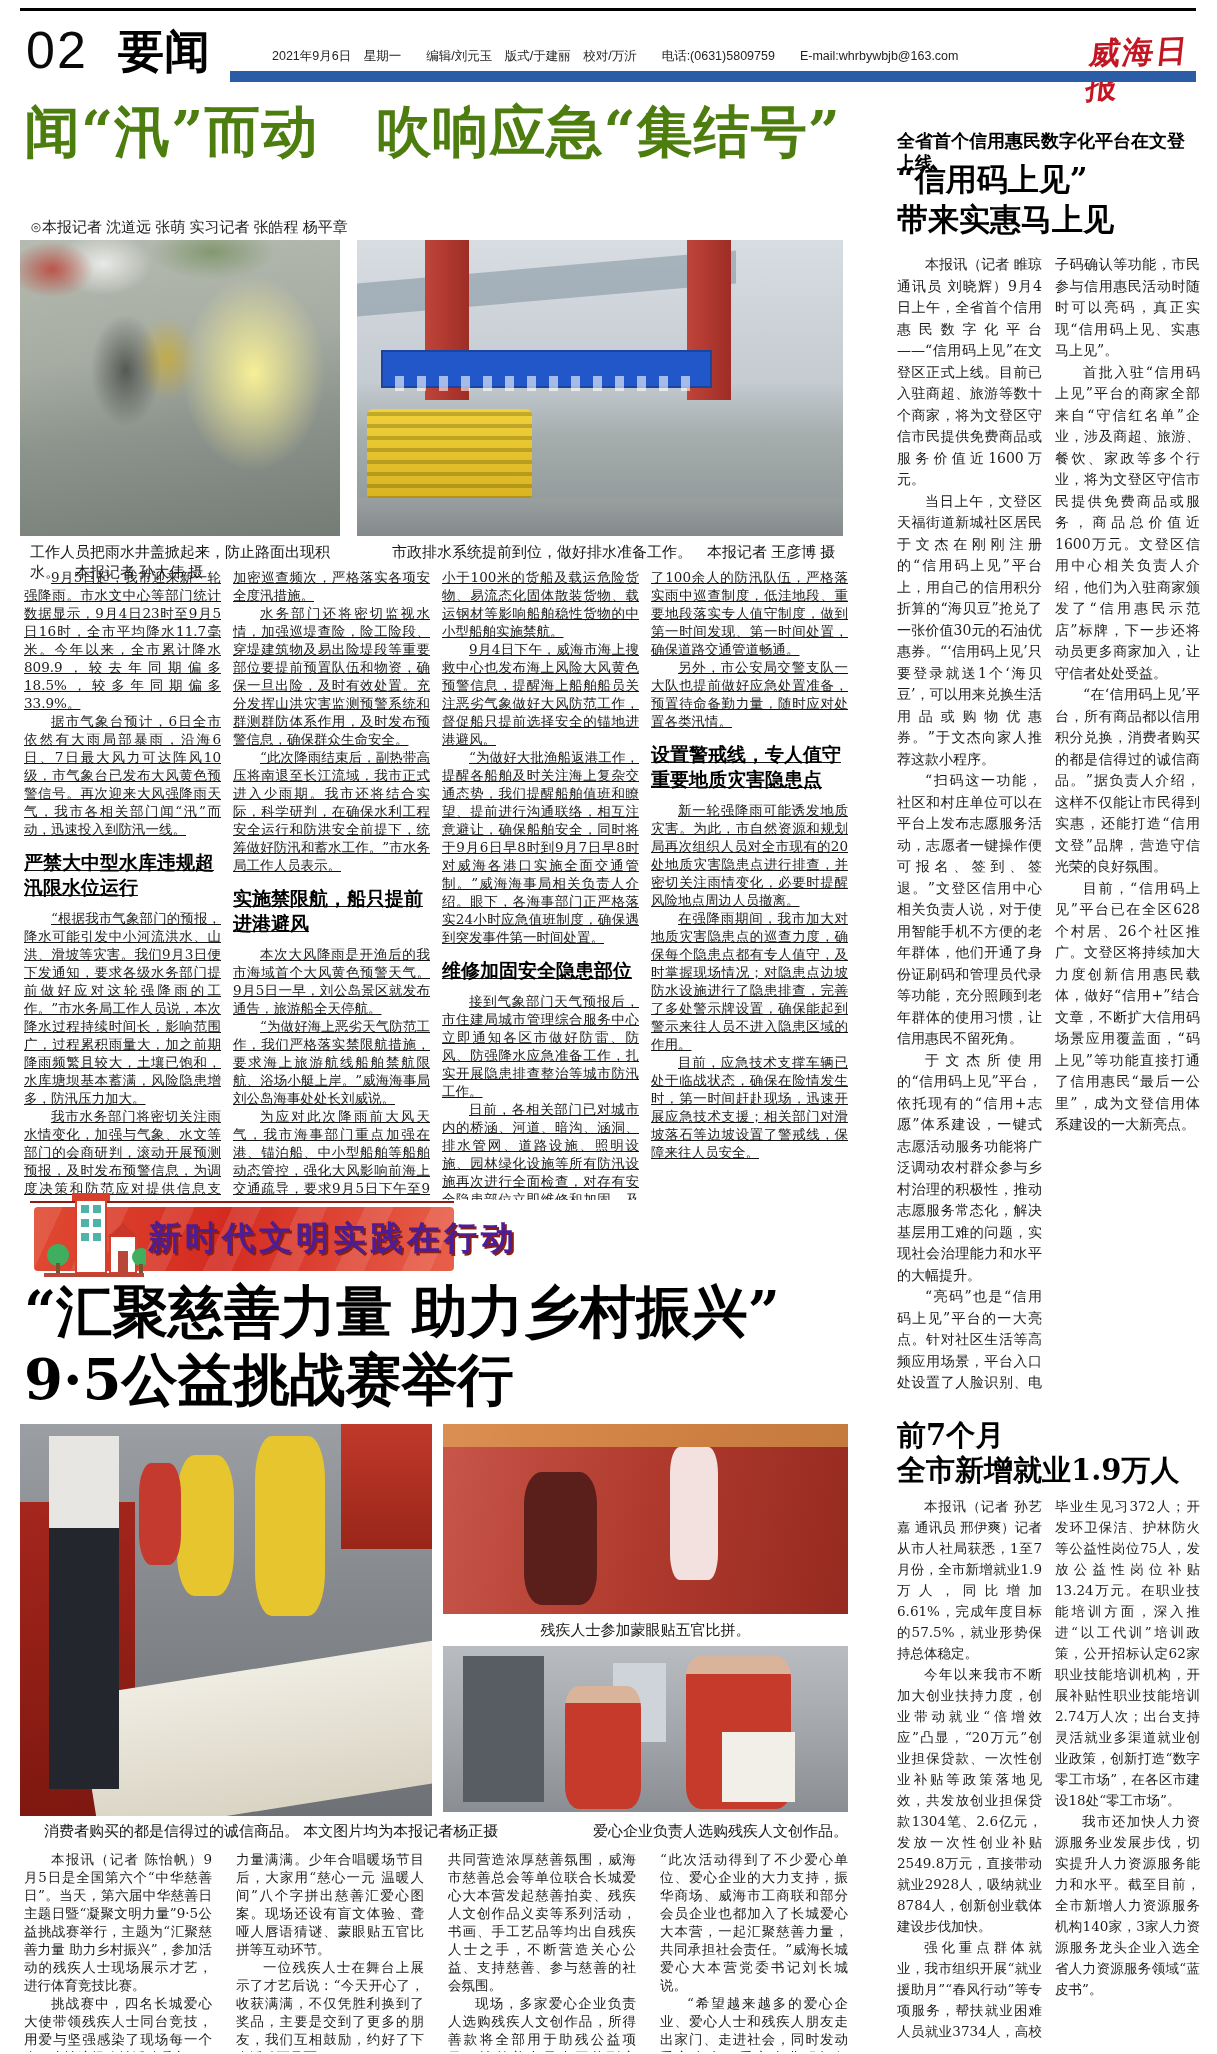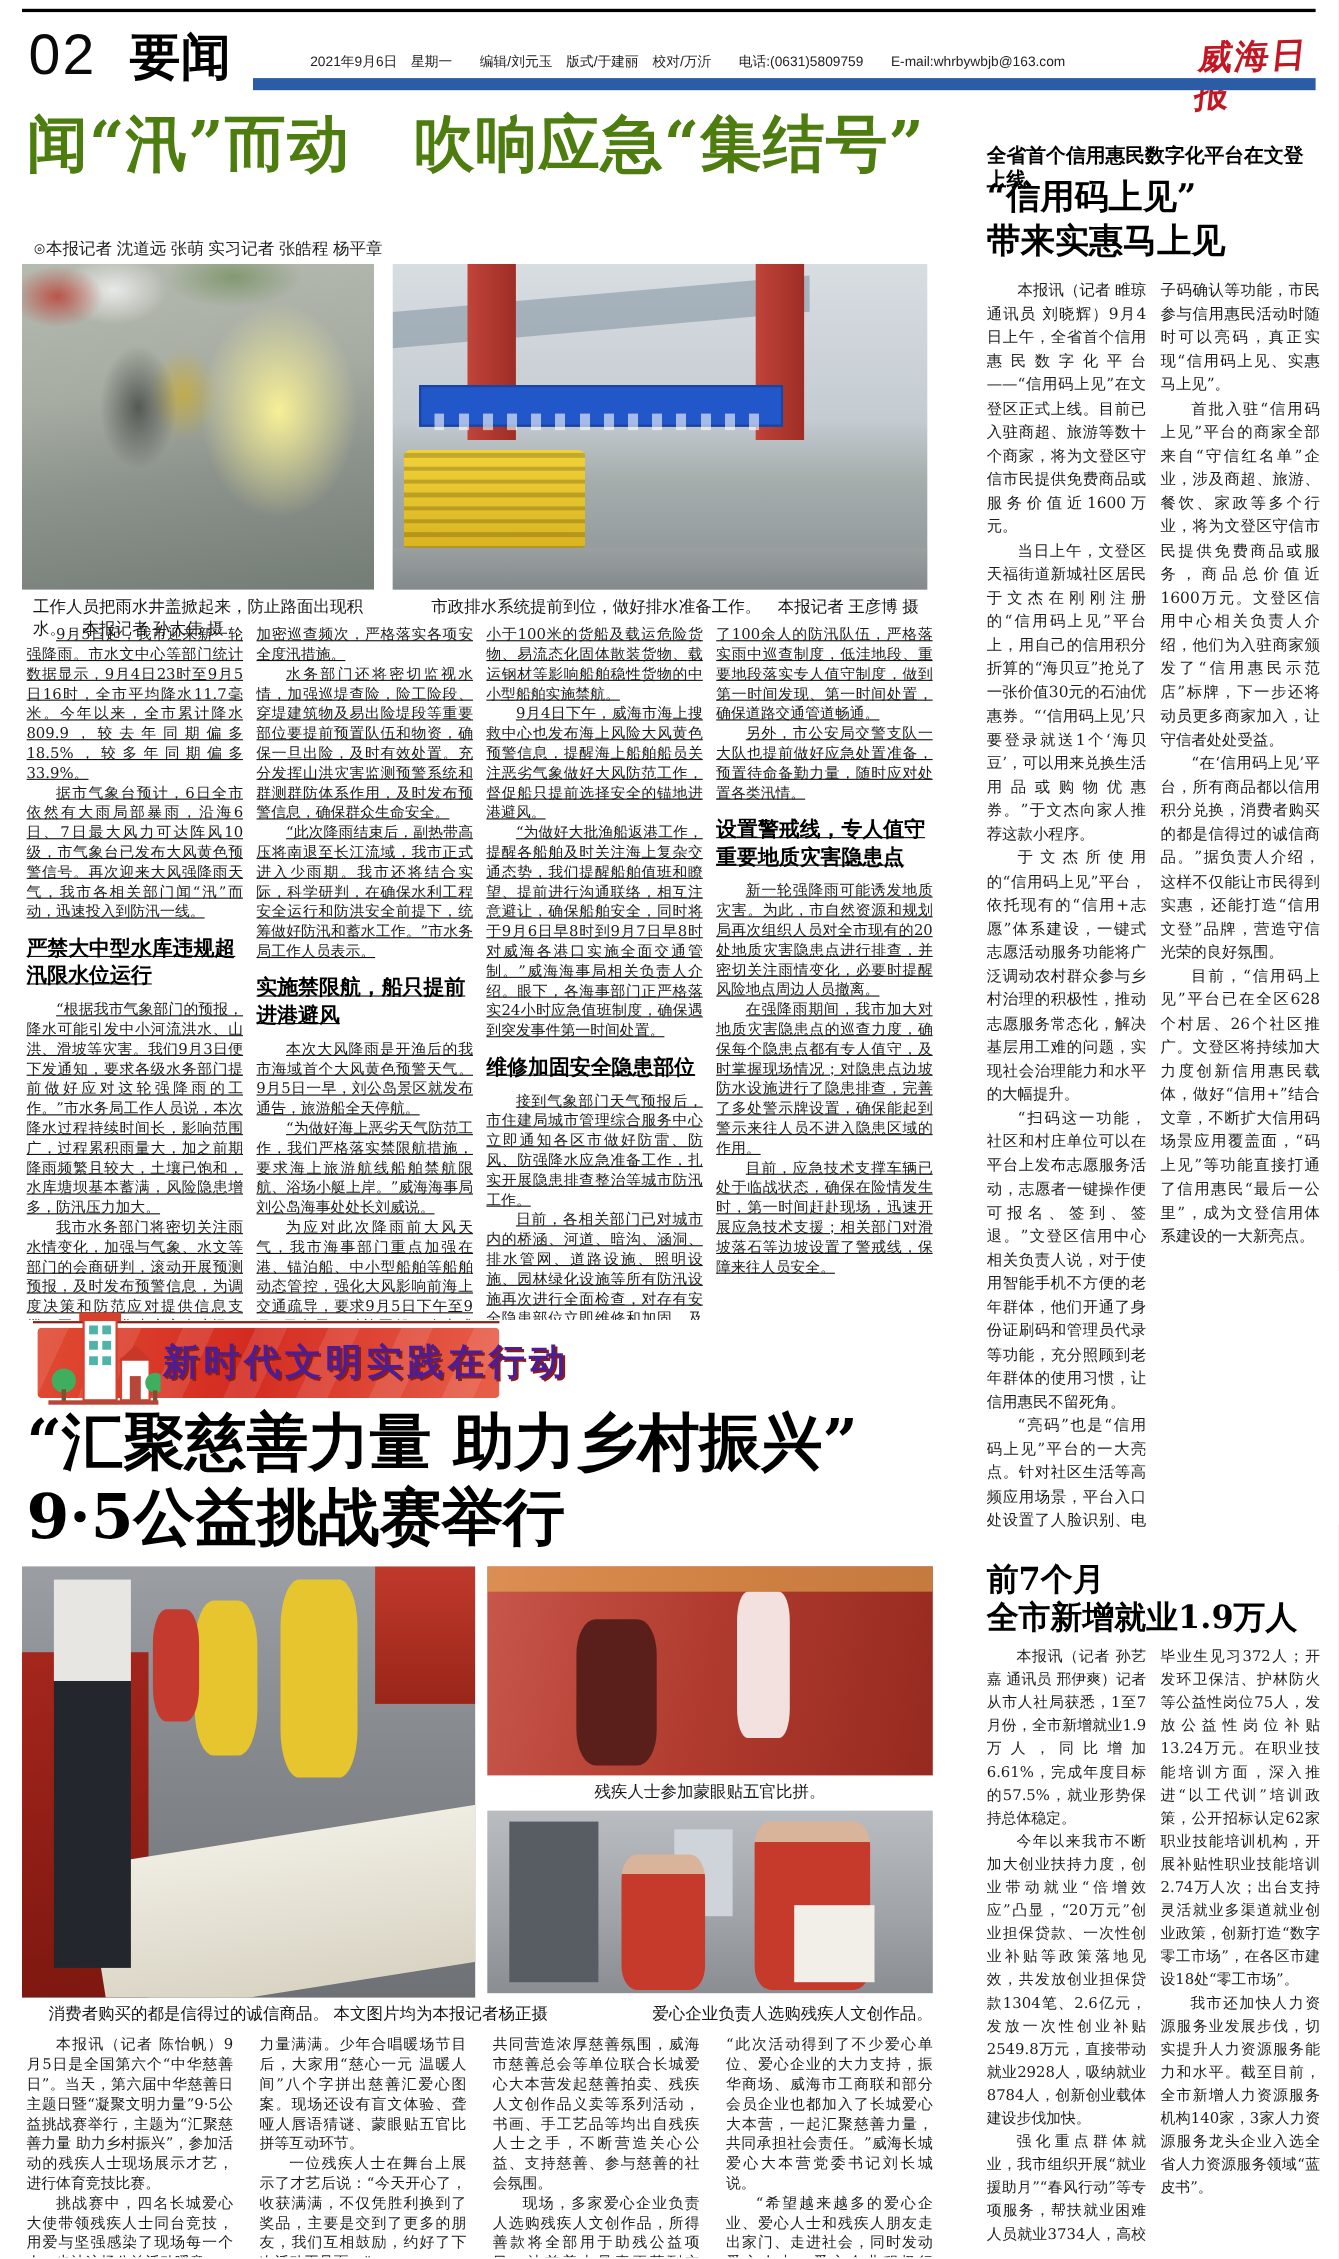--- a/index.html
+++ b/index.html
@@ -3,21 +3,21 @@
 <meta charset="utf-8">
 <style>
   html,body{margin:0;padding:0;background:#e8e8e8;}
   #page{position:relative;width:1217px;height:2054px;background:#ffffff;overflow:hidden;
         font-family:"Liberation Sans",sans-serif;color:#111;}
   .abs{position:absolute;}
   
   #top-rule{left:20px;top:8px;width:1176px;height:3px;background:#000;}
   #page-num{left:26px;top:22px;font:400 52px/56px "Liberation Sans",sans-serif;color:#0a0a0a;letter-spacing:2px;}
   #section-title{left:118px;top:26px;font:700 46px/50px "Liberation Sans",sans-serif;color:#000;}
-  #edition-meta{left:282px;top:48px;font:400 12.5px/16px "Liberation Sans",sans-serif;color:#222;}
+  #edition-meta{left:272px;top:48px;font:400 12.5px/16px "Liberation Sans",sans-serif;color:#222;}
   #masthead{left:1088px;top:34px;font:700 31px/34px "DejaVu Serif",serif;color:#c21722;
             transform:skewX(-8deg) rotate(-2deg);letter-spacing:2px;}
   #accent-bar{left:230px;top:71px;width:966px;height:11px;background:#2a5da5;}
   
   #flood-headline{left:24px;top:100px;width:824px;font:700 56px/62px "DejaVu Serif",serif;color:#4d7c0f;
                   letter-spacing:1px;white-space:nowrap;}
   #flood-byline{left:30px;top:218px;font:400 15px/18px "Liberation Sans",sans-serif;color:#222;}
   .photo{overflow:hidden;}
   #flood-photo-left{left:20px;top:240px;width:320px;height:296px;
     background:
@@ -159,22 +159,22 @@
       <p class="bp">目前，应急技术支撑车辆已处于临战状态，确保在险情发生时，第一时间赶赴现场，迅速开展应急技术支援；相关部门对滑坡落石等边坡设置了警戒线，保障来往人员安全。</p>
     </div>
   </div>
 
   <div class="abs" id="credit-kicker">全省首个信用惠民数字化平台在文登上线</div>
   <div class="abs credit-hl" id="credit-hl1">“信用码上见”</div>
   <div class="abs credit-hl" id="credit-hl2">带来实惠马上见</div>
   <div class="abs" id="credit-body">
     <p class="bp">本报讯（记者 睢琼 通讯员 刘晓辉）9月4日上午，全省首个信用惠民数字化平台——“信用码上见”在文登区正式上线。目前已入驻商超、旅游等数十个商家，将为文登区守信市民提供免费商品或服务价值近1600万元。</p>
     <p class="bp">当日上午，文登区天福街道新城社区居民于文杰在刚刚注册的“信用码上见”平台上，用自己的信用积分折算的“海贝豆”抢兑了一张价值30元的石油优惠券。“‘信用码上见’只要登录就送1个‘海贝豆’，可以用来兑换生活用品或购物优惠券。”于文杰向家人推荐这款小程序。</p>
+    <p class="bp">“扫码这一功能，社区和村庄单位可以在平台上发布志愿服务活动，志愿者一键操作便可报名、签到、签退。”文登区信用中心相关负责人说，对于使用智能手机不方便的老年群体，他们开通了身份证刷码和管理员代录等功能，充分照顾到老年群体的使用习惯，让信用惠民不留死角。</p>
     <p class="bp">于文杰所使用的“信用码上见”平台，依托现有的“信用+志愿”体系建设，一键式志愿活动服务功能将广泛调动农村群众参与乡村治理的积极性，推动志愿服务常态化，解决基层用工难的问题，实现社会治理能力和水平的大幅提升。</p>
-    <p class="bp">“扫码这一功能，社区和村庄单位可以在平台上发布志愿服务活动，志愿者一键操作便可报名、签到、签退。”文登区信用中心相关负责人说，对于使用智能手机不方便的老年群体，他们开通了身份证刷码和管理员代录等功能，充分照顾到老年群体的使用习惯，让信用惠民不留死角。</p>
     <p class="bp">“亮码”也是“信用码上见”平台的一大亮点。针对社区生活等高频应用场景，平台入口处设置了人脸识别、电子码确认等功能，市民参与信用惠民活动时随时可以亮码，真正实现“信用码上见、实惠马上见”。</p>
     <p class="bp">首批入驻“信用码上见”平台的商家全部来自“守信红名单”企业，涉及商超、旅游、餐饮、家政等多个行业，将为文登区守信市民提供免费商品或服务，商品总价值近1600万元。文登区信用中心相关负责人介绍，他们为入驻商家颁发了“信用惠民示范店”标牌，下一步还将动员更多商家加入，让守信者处处受益。</p>
     <p class="bp">“在‘信用码上见’平台，所有商品都以信用积分兑换，消费者购买的都是信得过的诚信商品。”据负责人介绍，这样不仅能让市民得到实惠，还能打造“信用文登”品牌，营造守信光荣的良好氛围。</p>
     <p class="bp">目前，“信用码上见”平台已在全区628个村居、26个社区推广。文登区将持续加大力度创新信用惠民载体，做好“信用+”结合文章，不断扩大信用码场景应用覆盖面，“码上见”等功能直接打通了信用惠民“最后一公里”，成为文登信用体系建设的一大新亮点。</p>
   </div>
 
   <div class="abs" id="charity-rule"></div>
   <div class="abs" id="civ-banner"></div>
   <svg class="abs" id="civ-icon" width="104" height="92" viewBox="0 0 104 92">
     <rect x="34" y="4" width="30" height="76" fill="#ffffff" stroke="#d8402e" stroke-width="2"></rect>

